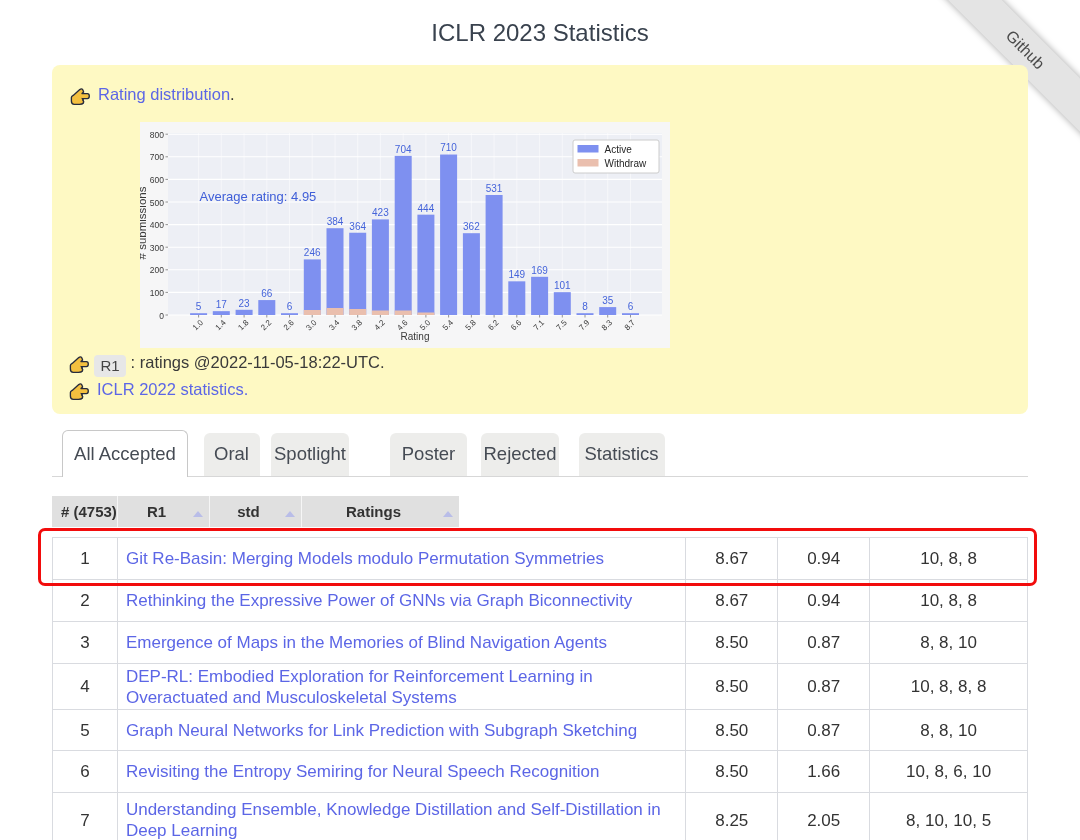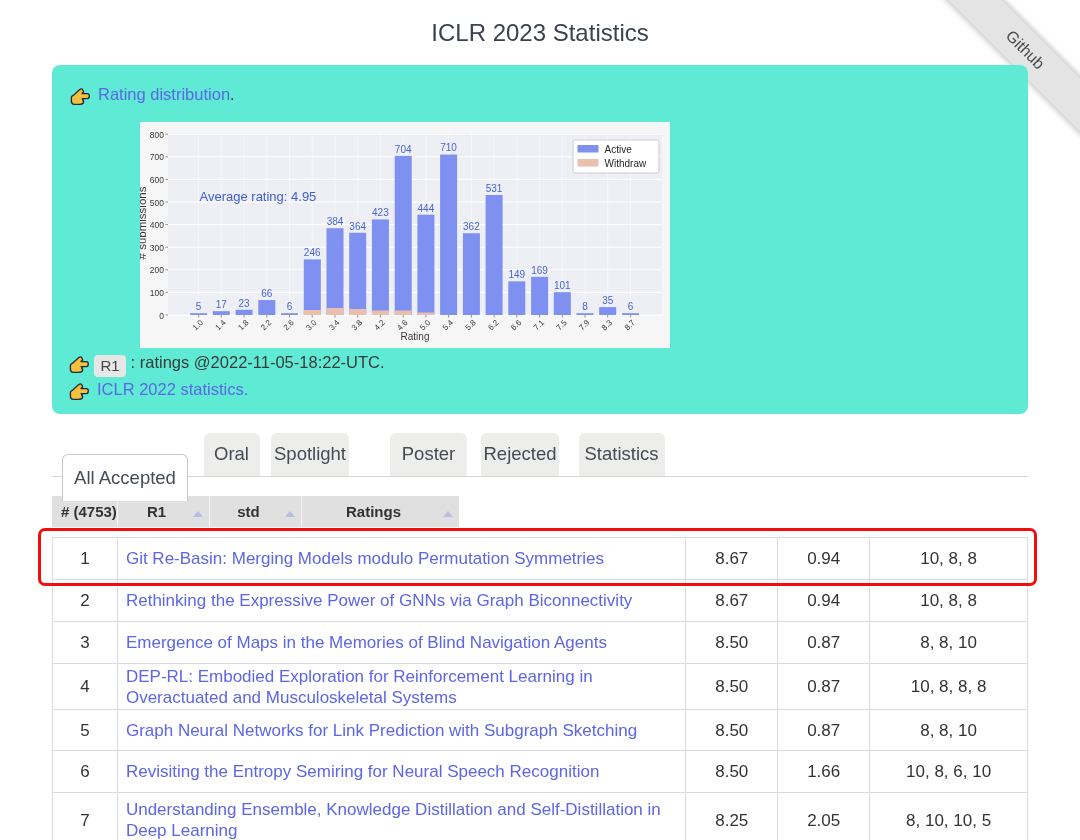--- a/index.html
+++ b/index.html
@@ -2,33 +2,33 @@
 <html><head><meta charset="utf-8"><style>
 * { margin:0; padding:0; box-sizing:border-box; }
 html,body { width:1080px; height:840px; overflow:hidden; background:#ffffff;
   font-family:"Liberation Sans", sans-serif; position:relative; }
 .title { position:absolute; left:0; top:19px; width:1080px; text-align:center;
   font-size:24px; color:#39424e; }
 .ribbon { position:absolute; left:895px; top:31px; width:260px; height:38px;
   background:#e4e4e4; transform:rotate(45deg); text-align:center; line-height:38px;
   font-size:16px; color:#4b4b4b; box-shadow:0 0 7px rgba(0,0,0,0.35); }
 .panel { position:absolute; left:52px; top:65px; width:976px; height:349px;
-  background:#5eead4; border-radius:8px; }
+  background:#fef9c3; border-radius:8px; }
 .hand { position:absolute; }
 a { color:#5c66e6; text-decoration:none; }
 .l1 { position:absolute; left:46px; top:20px; font-size:16.5px; color:#333; }
 .l2 { position:absolute; left:42px; top:288px; font-size:16.5px; color:#3a3a3a; }
 .badge { display:inline-block; background:#e7e7e7; border-radius:4px; width:32px; height:22px;
   text-align:center; font-size:15px; line-height:22px; color:#444; vertical-align:-3px; }
 .l3 { position:absolute; left:45px; top:315px; font-size:16.5px; }
 .tabline { position:absolute; left:52px; top:476px; width:976px; height:1px; background:#d7d7d7; }
 .tab { position:absolute; top:433px; height:43px; background:#ededeb; border-radius:6px 6px 0 0;
   text-align:center; font-size:18.5px; color:#454b54; line-height:42px; }
 .tab.active { top:430px; height:47px; background:#ffffff; border:1px solid #c8c8c8;
-  border-bottom:none; line-height:46px; z-index:2;margin-top:24px; }
+  border-bottom:none; line-height:46px; z-index:2; }
 .thead { position:absolute; left:52px; top:496px; width:976px; height:31px; display:flex; }
 .th { background:#e0e0e0; font-weight:bold; font-size:15px; color:#333;
   display:flex; align-items:center; justify-content:center; position:relative;
   padding-right:14px; }
 .th .arr { position:absolute; right:6px; top:15px; width:0; height:0;
   border-left:5.5px solid transparent; border-right:5.5px solid transparent;
   border-bottom:6px solid #b9bde8; }
 table { position:absolute; left:52px; top:537px; width:976px; border-collapse:collapse;
   font-size:17px; color:#333; }
 td { border:1px solid #d9dbe0; vertical-align:middle; line-height:21px; }

